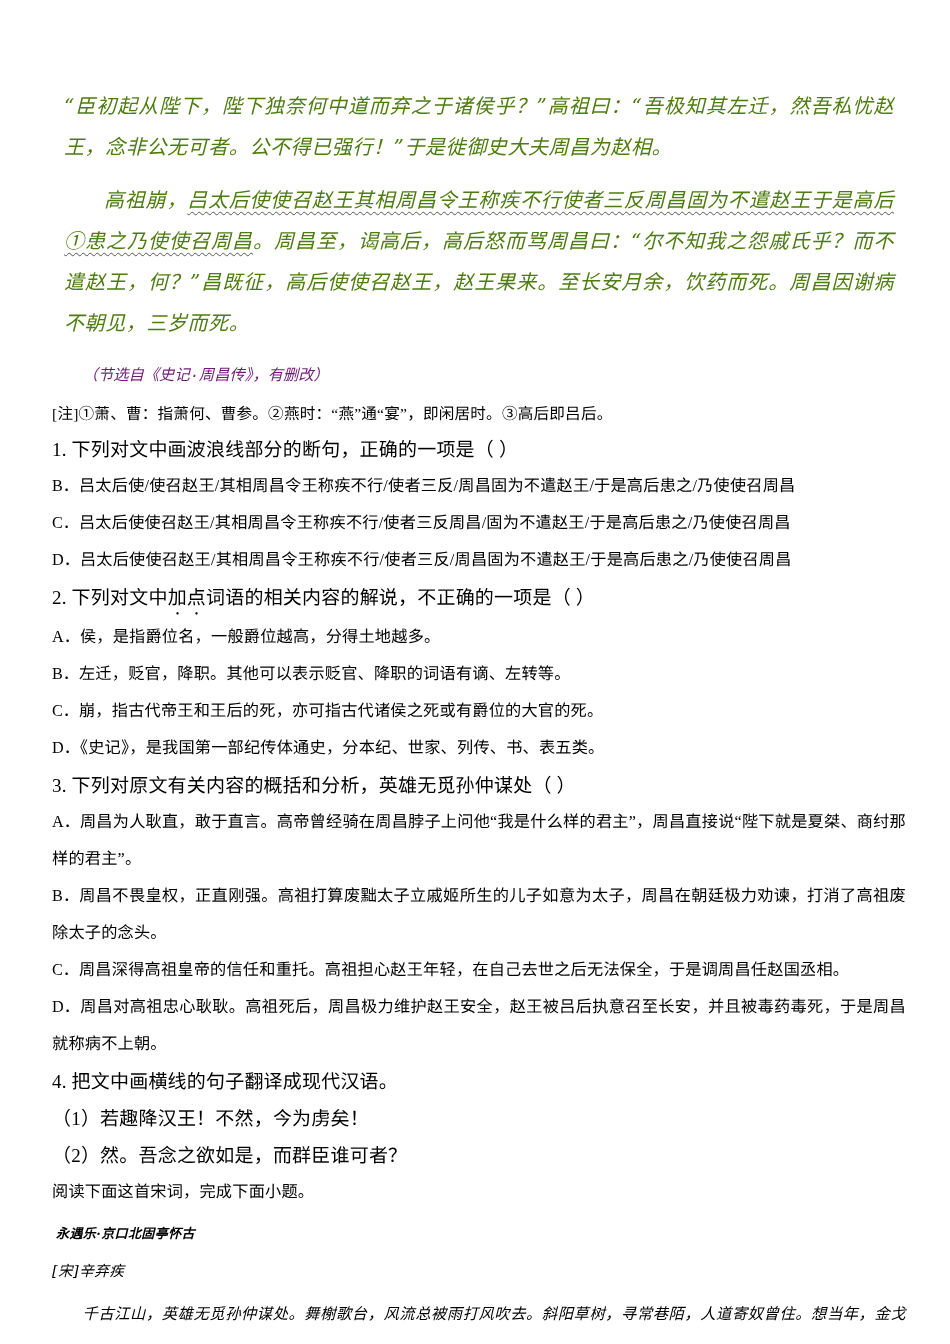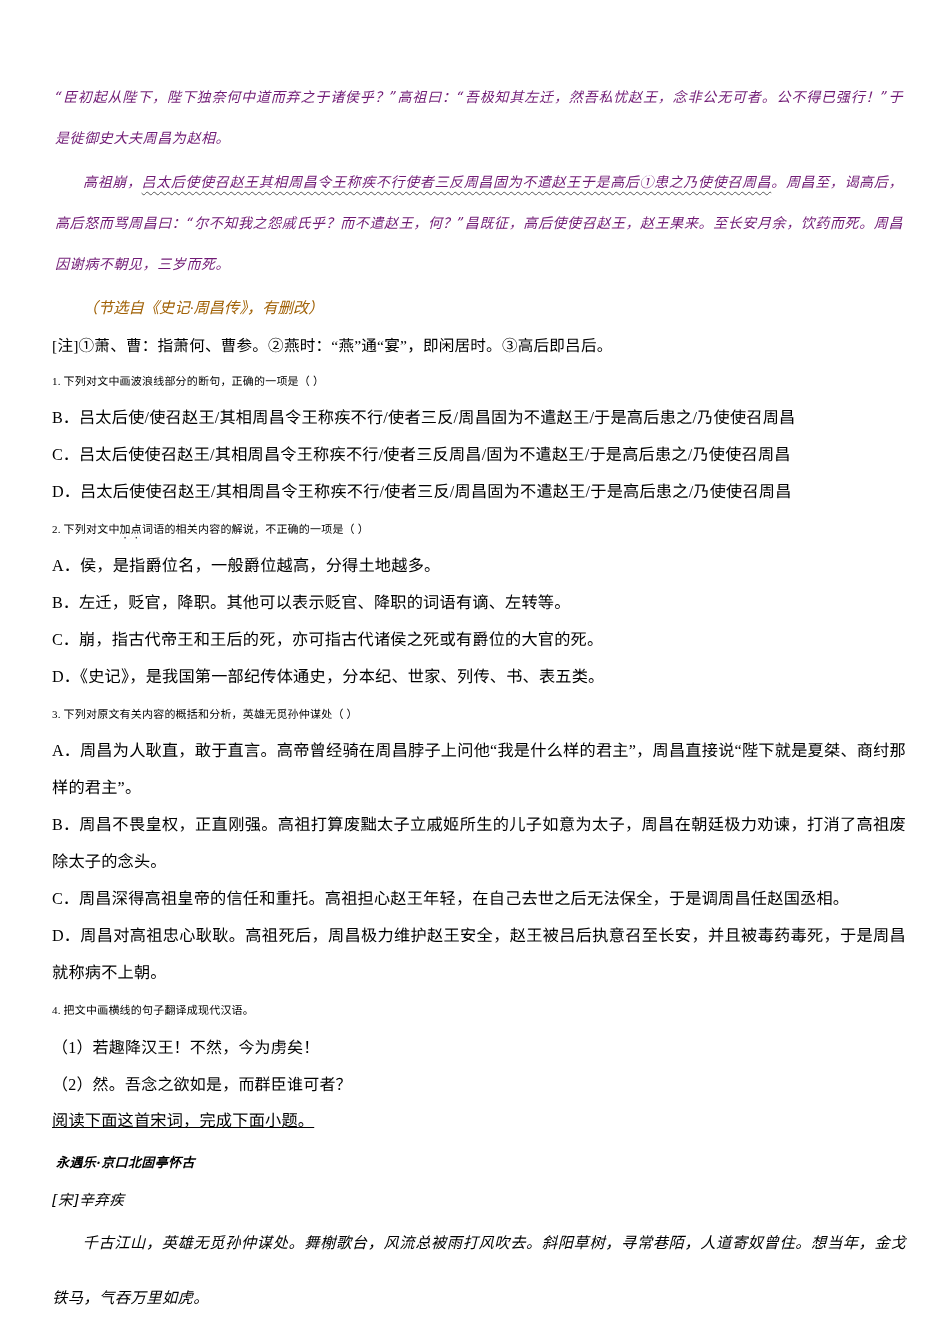--- a/index.html
+++ b/index.html
@@ -21,85 +21,84 @@
     height: 1344px;
     box-sizing: border-box;
     padding: 74px 44px 40px 52px;
     background: #ffffff;
   }
 
   
   .classical {
     font-family: "DejaVu Serif", "Liberation Serif", serif;
     font-style: italic;
-    font-size: 14px;
+    font-size: 20px;
     line-height: 41px;
     letter-spacing: 0.6px;
     text-align: justify;
     text-justify: inter-character;
-    margin: 3px;
-    color: #701a75;
+    margin: 12px;
+    color: #4d7c0f;
   }
   .classical.indent {
     text-indent: 2em;
   }
   .wavy {
     text-decoration: underline;
     text-decoration-style: wavy;
     text-decoration-thickness: 1px;
     text-underline-offset: 4px;
     text-decoration-color: #555555;
   }
 
   .source-line {
-    font-family: Liberation Serif, serif;
+    font-family: Liberation Mono, monospace;
     font-style: italic;
     font-size: 15.3px;
     line-height: 40px;
     text-indent: 2em;
     margin: 0;
-    color: #a16207;
+    color: #701a75;
   }
 
   
   .q-note {
     font-size: 15.6px;
     line-height: 35px;
     margin: 0;
     letter-spacing: 0.2px;
   }
   .q-stem {
-    font-size: 11px;
+    font-size: 19px;
     line-height: 37px;
     margin: 0;
     letter-spacing: 0.2px;
   }
   .q-option {
     font-size: 16.2px;
     line-height: 37px;
     margin: 0;
     text-align: justify;
     text-justify: inter-character;
     letter-spacing: 0.2px;
   }
   .q-option .opt-label {
     letter-spacing: 0;
   }
   .q-sub {
-    font-size: 16px;
+    font-size: 19px;
     line-height: 37px;
     margin: 0;
     letter-spacing: 0.2px;
   }
   .q-lead {
     font-size: 16.2px;
     line-height: 37px;
     margin: 0;
     letter-spacing: 0.2px;
-    text-decoration: underline;
   }
 
   
   .dotted {
     text-emphasis: dot;
     -webkit-text-emphasis: dot;
     text-emphasis-position: under right;
     -webkit-text-emphasis-position: under right;
   }
 

